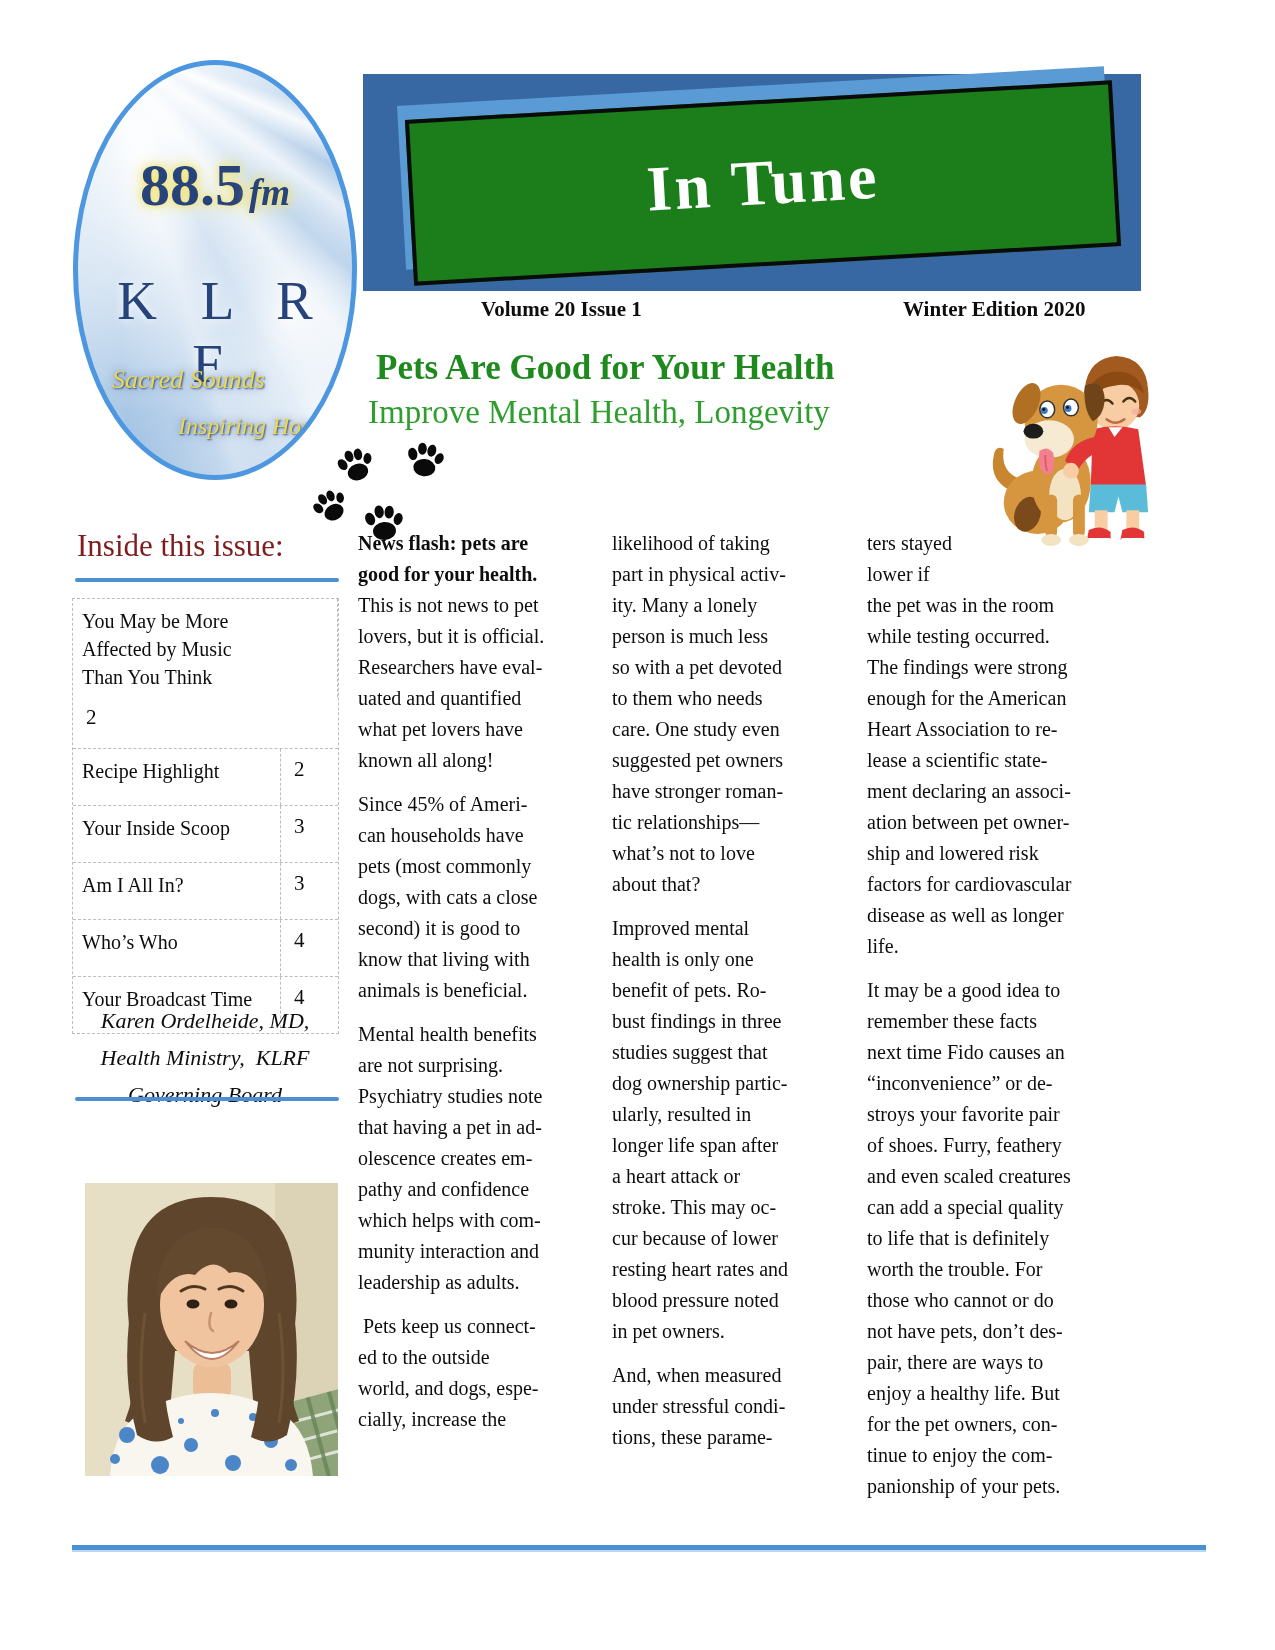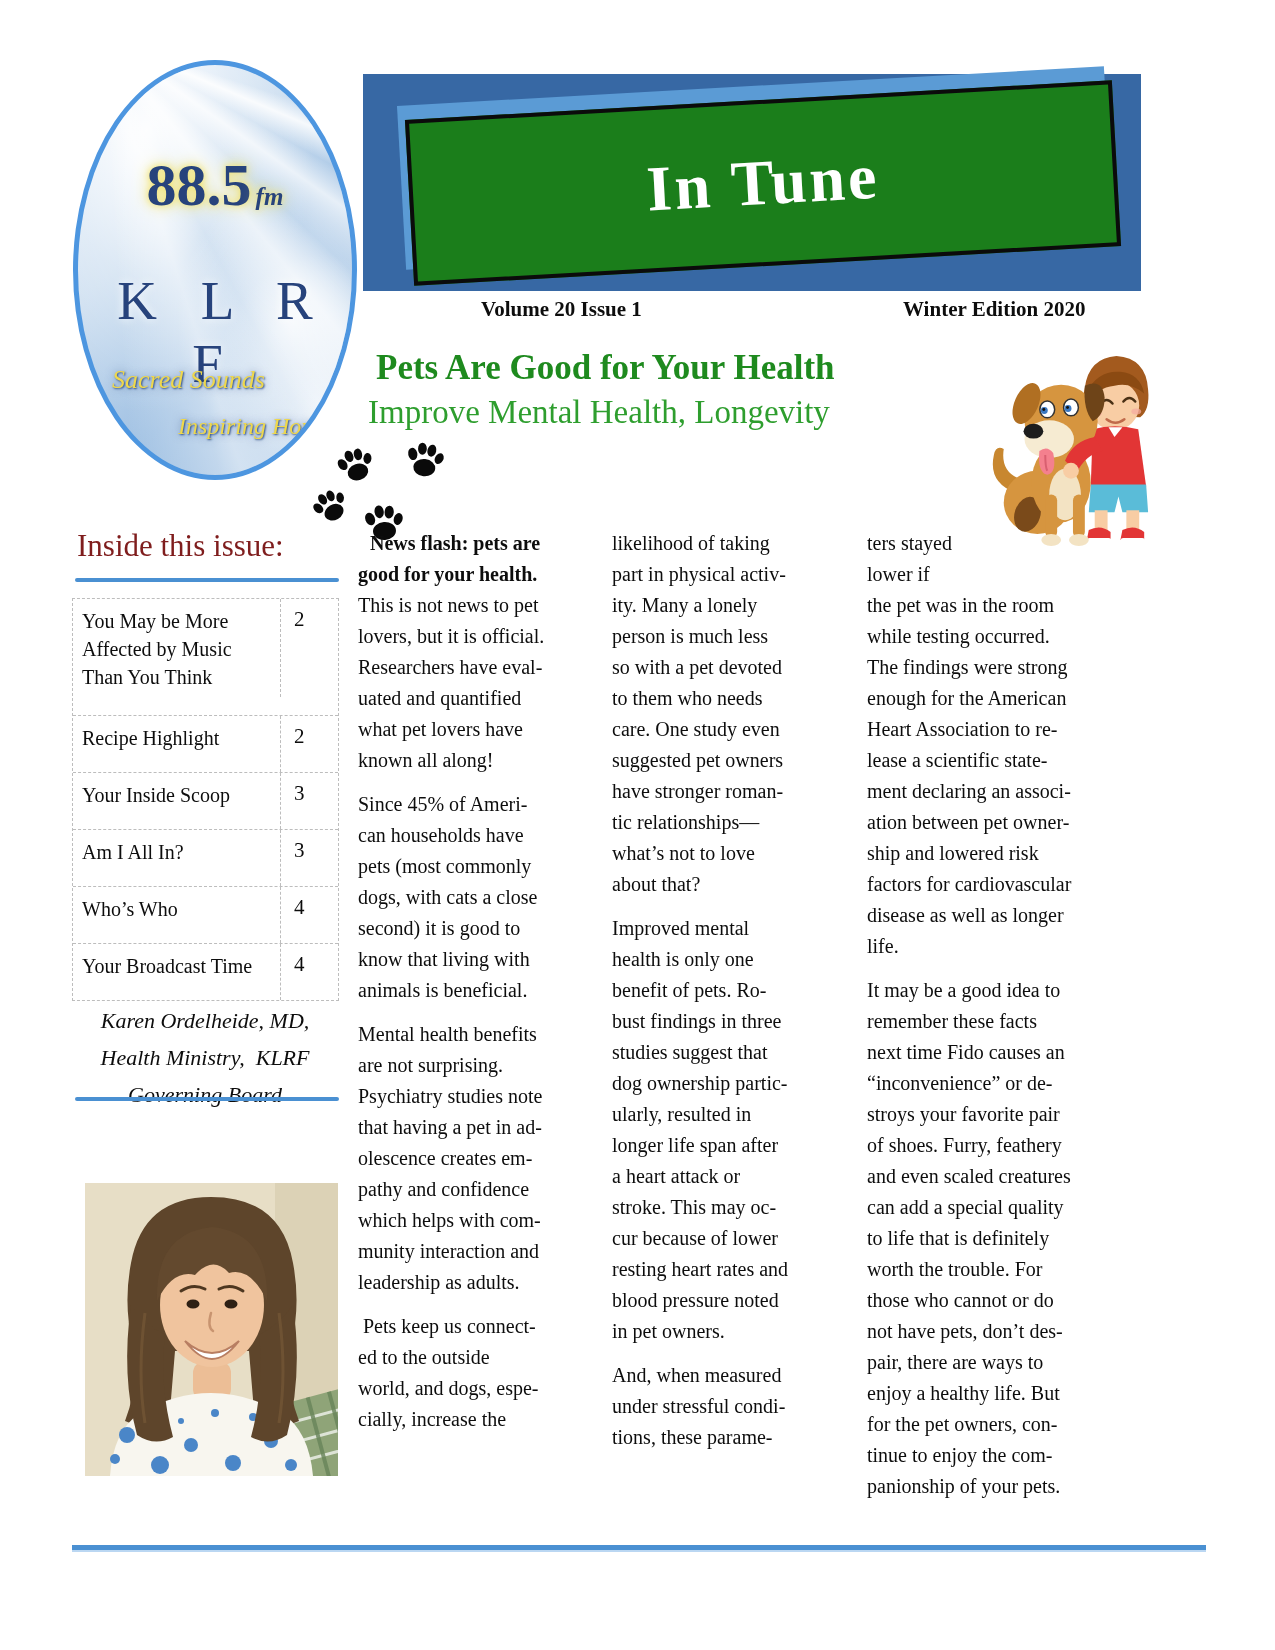--- a/index.html
+++ b/index.html
@@ -16,21 +16,21 @@
           linear-gradient(135deg,#eaf2fb 0%,#c9dcef 35%,#a0c1e3 65%,#8db4dc 100%);}
   .logo::before{content:"";position:absolute;inset:-25%;
         background:conic-gradient(from 108deg at 22% 12%,
           rgba(255,255,255,0) 0deg, rgba(255,255,255,.85) 5deg, rgba(255,255,255,0) 11deg,
           rgba(255,255,255,.7) 17deg, rgba(255,255,255,0) 25deg,
           rgba(255,255,255,.6) 33deg, rgba(255,255,255,0) 44deg,
           rgba(255,255,255,.5) 54deg, rgba(255,255,255,0) 68deg);}
   .logo-freq{position:absolute;left:0;width:100%;top:86px;text-align:center;
         font-size:60px;font-weight:bold;color:#27437C;
         text-shadow:0 0 16px #F2E36E,0 0 7px #F2E36E;}
-  .logo-fm{font-size:25px;font-style:italic;margin-left:4px;}
+  .logo-fm{font-size:37px;font-style:italic;margin-left:4px;}
   .logo-call{position:absolute;left:0;width:100%;top:204px;text-align:center;
         font-size:55px;color:#27437C;letter-spacing:15px;text-indent:15px;
         text-shadow:0 0 10px rgba(255,255,255,.9);}
   .logo-tag1{position:absolute;left:34px;top:300px;font-size:26px;font-style:italic;
         color:#EFD84C;text-shadow:1px 1px 2px #2D4D86,0 0 8px rgba(45,77,134,.55);}
   .logo-tag2{position:absolute;left:100px;top:348px;font-size:24px;font-style:italic;
         color:#EFD84C;text-shadow:1px 1px 2px #2D4D86,0 0 8px rgba(45,77,134,.55);}
 
   
   .banner{position:absolute;left:363px;top:74px;width:778px;height:217px;background:#3768A4;}
@@ -57,34 +57,34 @@
   .portrait{position:absolute;left:85px;top:1183px;width:253px;height:293px;}
 
   
   .sidebar-heading{position:absolute;left:77px;top:528px;margin:0;font-size:31px;font-weight:normal;color:#7f1d1d;}
   .rule{position:absolute;height:4px;background:#4A90D2;border-radius:2px;}
   .rule-1{left:75px;top:578px;width:264px;}
   .rule-2{left:75px;top:1097px;width:264px;}
   .toc{position:absolute;left:72px;top:598px;width:265px;border:1px dashed #BDBDBD;}
   .toc-row{display:flex;border-bottom:1px dashed #BDBDBD;min-height:56px;}
   .toc-row:last-child{border-bottom:none;}
-  .toc-row.tall{padding-bottom:18px;}
+  .toc-row.tall{padding-bottom:18px;flex-direction:column;}
   .toc-title{flex:1;border-right:1px dashed #BDBDBD;padding:8px 4px 6px 9px;
         font-size:20px;line-height:28px;white-space:pre;}
   .toc-page{width:44px;padding:8px 0 0 13px;font-size:21px;}
   .credit{position:absolute;left:60px;top:1002px;width:290px;text-align:center;
         font-style:italic;font-size:22px;line-height:37px;white-space:pre;}
 
   
   .col{position:absolute;top:528px;font-size:20px;line-height:31px;}
   .col p{margin:0 0 13px 0;white-space:pre;}
   .col-1{left:358px;width:248px;}
   .col-2{left:612px;width:248px;}
   .col-3{left:867px;width:264px;}
-  .lead-bold{font-weight:bold;margin-left:12px;}
+  .lead-bold{font-weight:bold;}
 
   .footer-rule{position:absolute;left:72px;top:1545px;width:1134px;height:5px;
         background:#4A90D2;border-bottom:2px solid #BBD7F2;}
 </style>
 </head>
 <body>
 
 <div class="page">
 
   <div class="logo">

